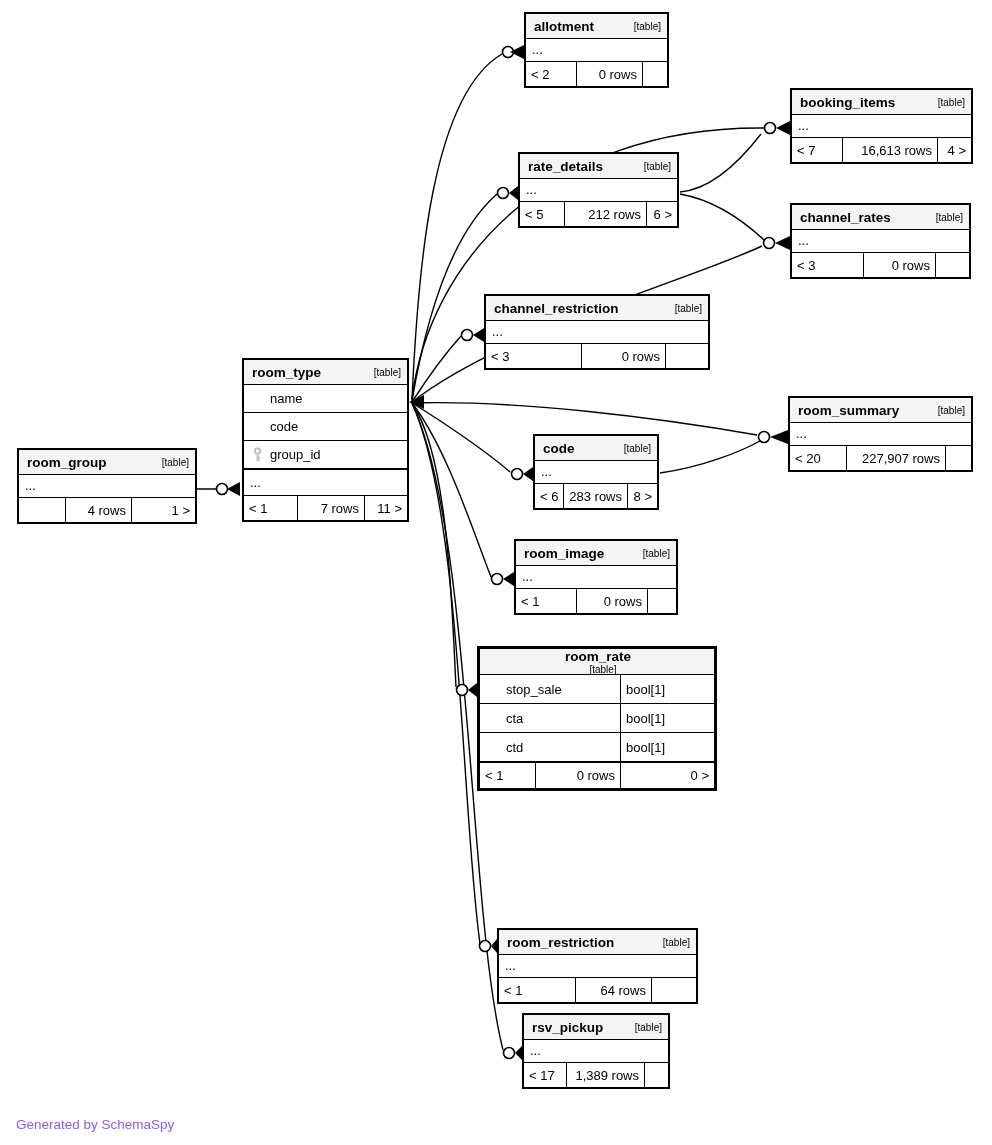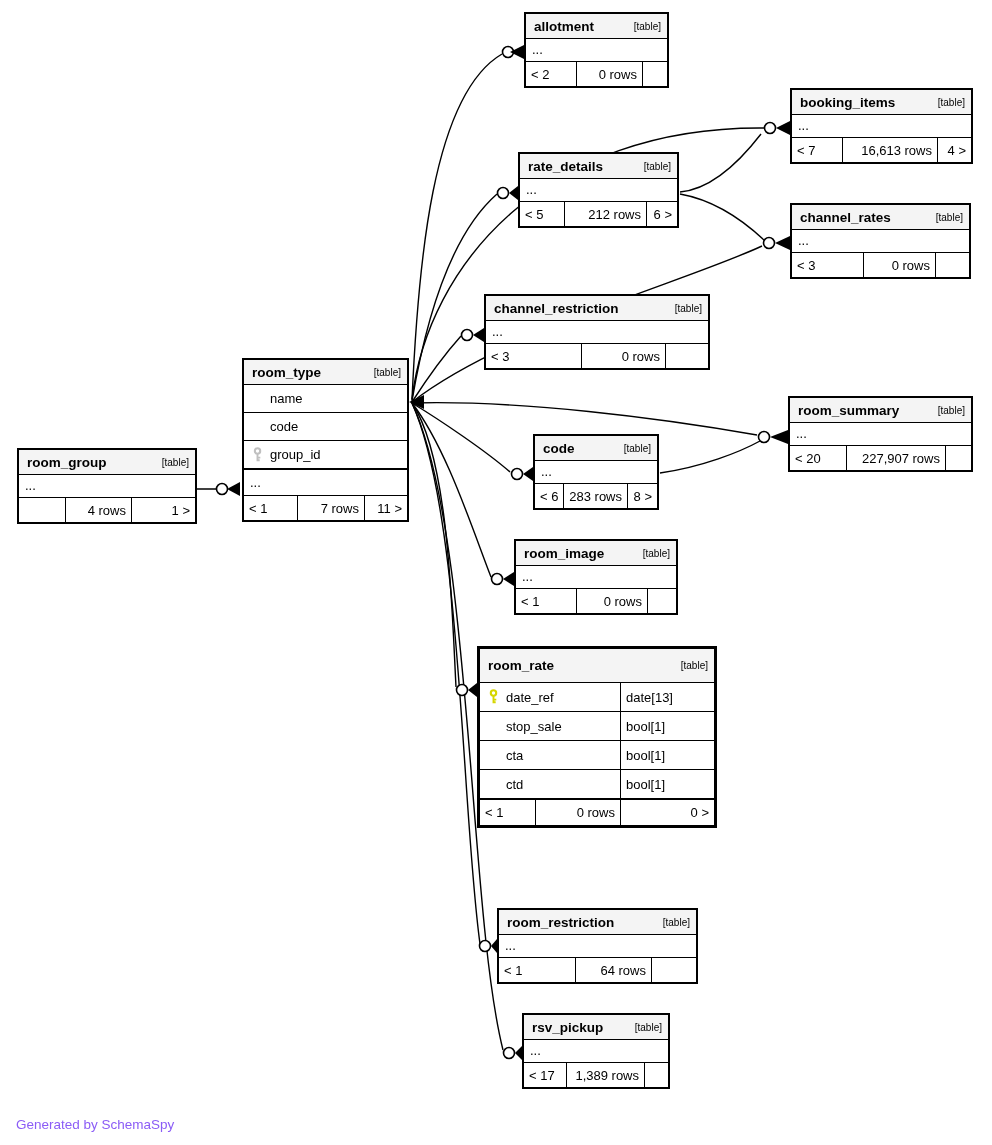--- a/index.html
+++ b/index.html
@@ -233,37 +233,23 @@
     </div>
     <div class="ellipsis-row">...</div>
     <div class="tbl-footer">
       <span class="fcell" style="width:60px">&lt; 1</span>
       <span class="fcell c" style="width:71px">0 rows</span>
       <span class="fcell r" style="flex:1"></span>
     </div>
   </div>
 
   <div class="tbl focus" style="left:477px;top:646px;width:240px;">
-    <div class="tbl-header" style="height:34px;">
+    <div class="tbl-header" style="height:26px;flex-direction:column;">
       <span class="tbl-name">room_rate</span>
       <span class="tbl-tag">[table]</span>
-    </div>
-    <div class="frow rr-row">
-      <span class="namecell" style="width:140px">
-        <span class="keyslot">
-          <svg class="key-icon" viewBox="0 0 11 16">
-              <g stroke="var(--primary-key)" fill="none">
-                <circle cx="5.5" cy="4" r="2.7" stroke-width="2.1"></circle>
-                <path d="M5.5 6.7 V14.2 M5.5 10.6 h2.8 M5.5 13.2 h2.2" stroke-width="1.9"></path>
-              </g>
-            </svg>
-        </span>
-        <span class="fname">date_ref</span>
-      </span>
-      <span class="typecell">date[13]</span>
     </div>
     <div class="frow rr-row">
       <span class="namecell" style="width:140px">
         <span class="keyslot"></span>
         <span class="fname">stop_sale</span>
       </span>
       <span class="typecell">bool[1]</span>
     </div>
     <div class="frow rr-row">
       <span class="namecell" style="width:140px">
@@ -279,21 +265,21 @@
       </span>
       <span class="typecell">bool[1]</span>
     </div>
     <div class="tbl-footer" style="height:26px;border-top:1.5px solid var(--line);">
       <span class="fcell" style="width:55px">&lt; 1</span>
       <span class="fcell c" style="width:85px">0 rows</span>
       <span class="fcell r" style="flex:1">0 &gt;</span>
     </div>
   </div>
 
-  <div class="tbl" style="left:497px;top:908px;width:201px;">
+  <div class="tbl" style="left:497px;top:928px;width:201px;">
     <div class="tbl-header">
       <span class="tbl-name">room_restriction</span>
       <span class="tbl-tag">[table]</span>
     </div>
     <div class="ellipsis-row">...</div>
     <div class="tbl-footer">
       <span class="fcell" style="width:76px">&lt; 1</span>
       <span class="fcell c" style="width:76px">64 rows</span>
       <span class="fcell r" style="flex:1"></span>
     </div>

